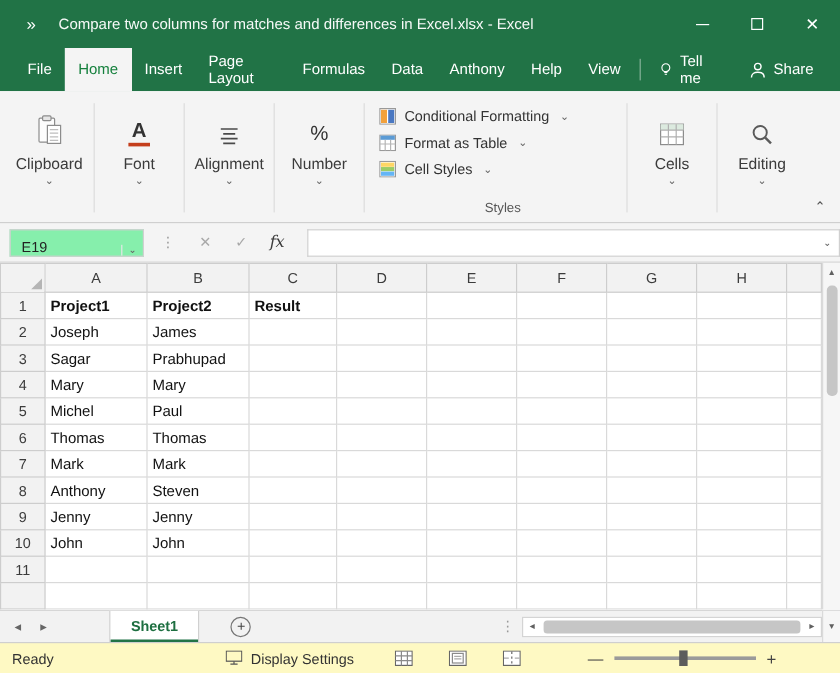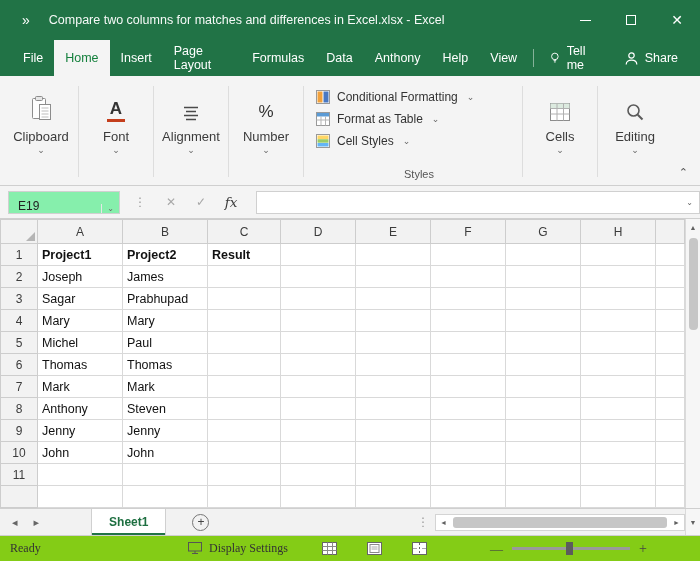--- a/index.html
+++ b/index.html
@@ -88,22 +88,22 @@
     align-items:center; justify-content:center; font-size:12px; color:#444; align-self:center; margin-left:26px; }
   .splitter { margin-left:auto; align-self:center; color:#999; font-size:12px; padding:0 6px; }
   .hscroll { width:250px; height:17px; align-self:center; background:#fff; border:1px solid #d4d4d4;
     display:flex; align-items:center; }
   .hs-btn { width:15px; text-align:center; font-size:7px; color:#606060; }
   .hs-thumb { height:11px; background:#c6c6c6; border-radius:3px; flex:1; margin:0 2px; }
   .vs-down { width:15px; display:flex; align-items:center; justify-content:center; font-size:7px;
     color:#606060; border-left:1px solid #dadada; background:#f6f6f6; }
 
   
-  .statusbar { height:26px; background:#84cc16; border-top:1px solid #cfcfcf; display:flex;
-    align-items:center; font-size:12px; color:#333; flex:0 0 auto;font-family:Liberation Serif, serif; }
+  .statusbar { height:26px; background:#fef9c3; border-top:1px solid #cfcfcf; display:flex;
+    align-items:center; font-size:12px; color:#333; flex:0 0 auto; }
   .ready { padding-left:10px; min-width:188px; }
   .dsettings { display:flex; align-items:center; gap:7px; }
   .views { display:flex; align-items:center; gap:30px; margin-left:34px; }
   .zoomctl { margin-left:auto; display:flex; align-items:center; gap:9px; padding-right:10px; }
   .zminus { font-size:13px; color:#444; }
   .zplus { font-size:14px; color:#444; }
   .zslider { width:118px; height:3px; background:#9a9a9a; position:relative; }
   .zthumb { position:absolute; left:46%; top:-5px; width:7px; height:13px; background:#5c5c5c; }
   .zlevel { min-width:34px; text-align:right;margin-top:36px; }
 </style>

